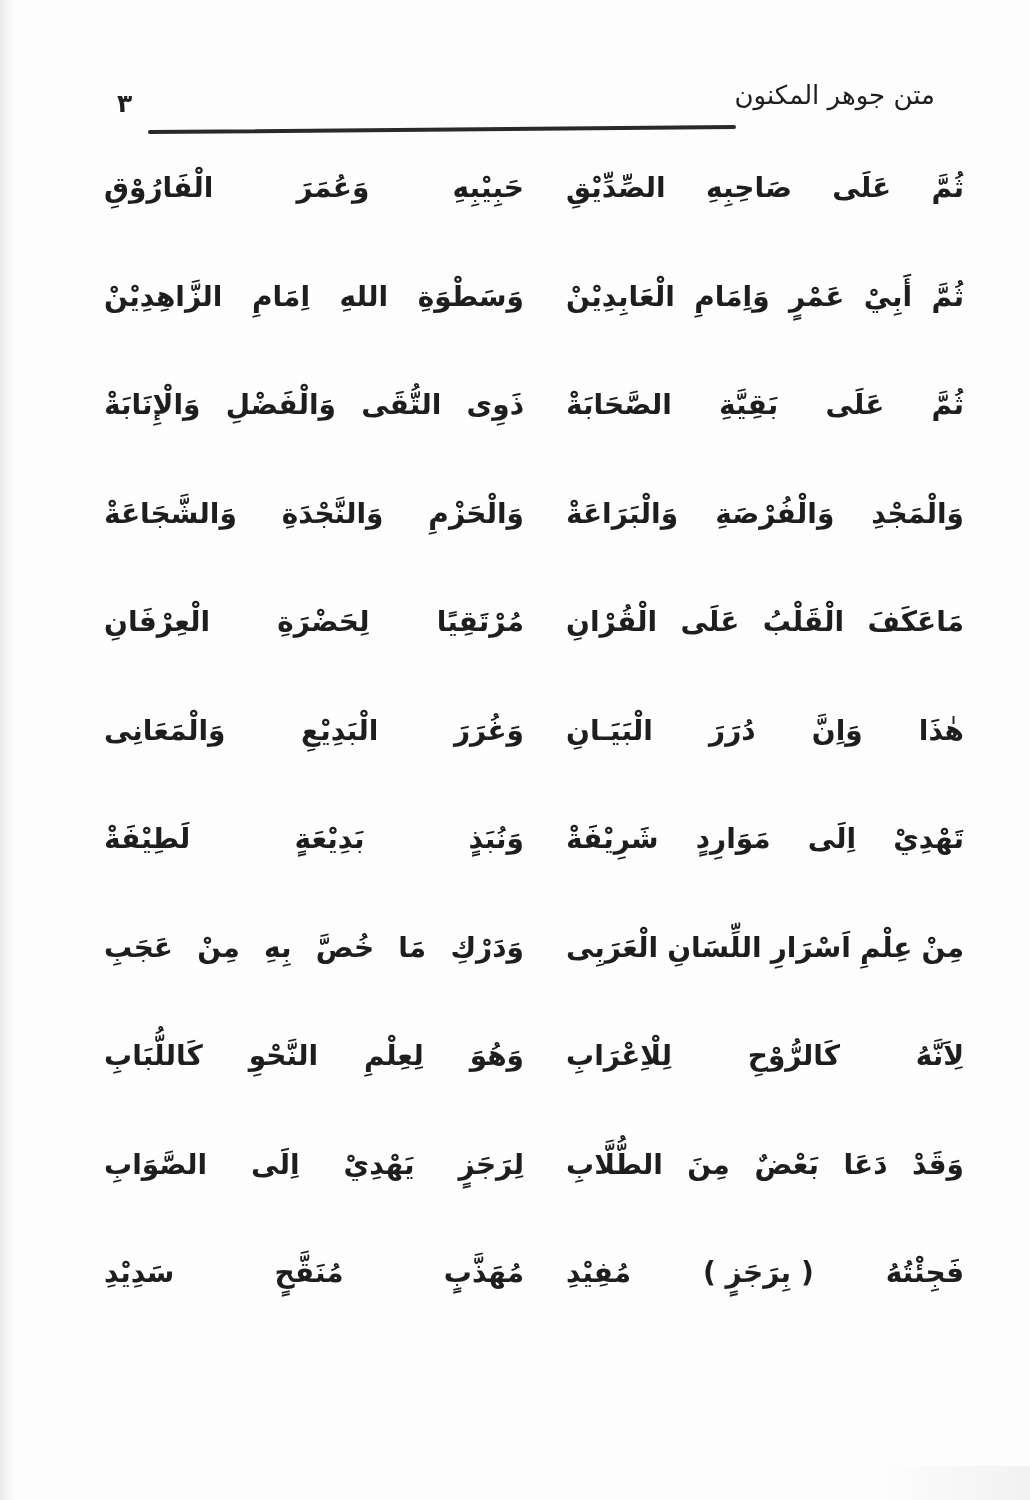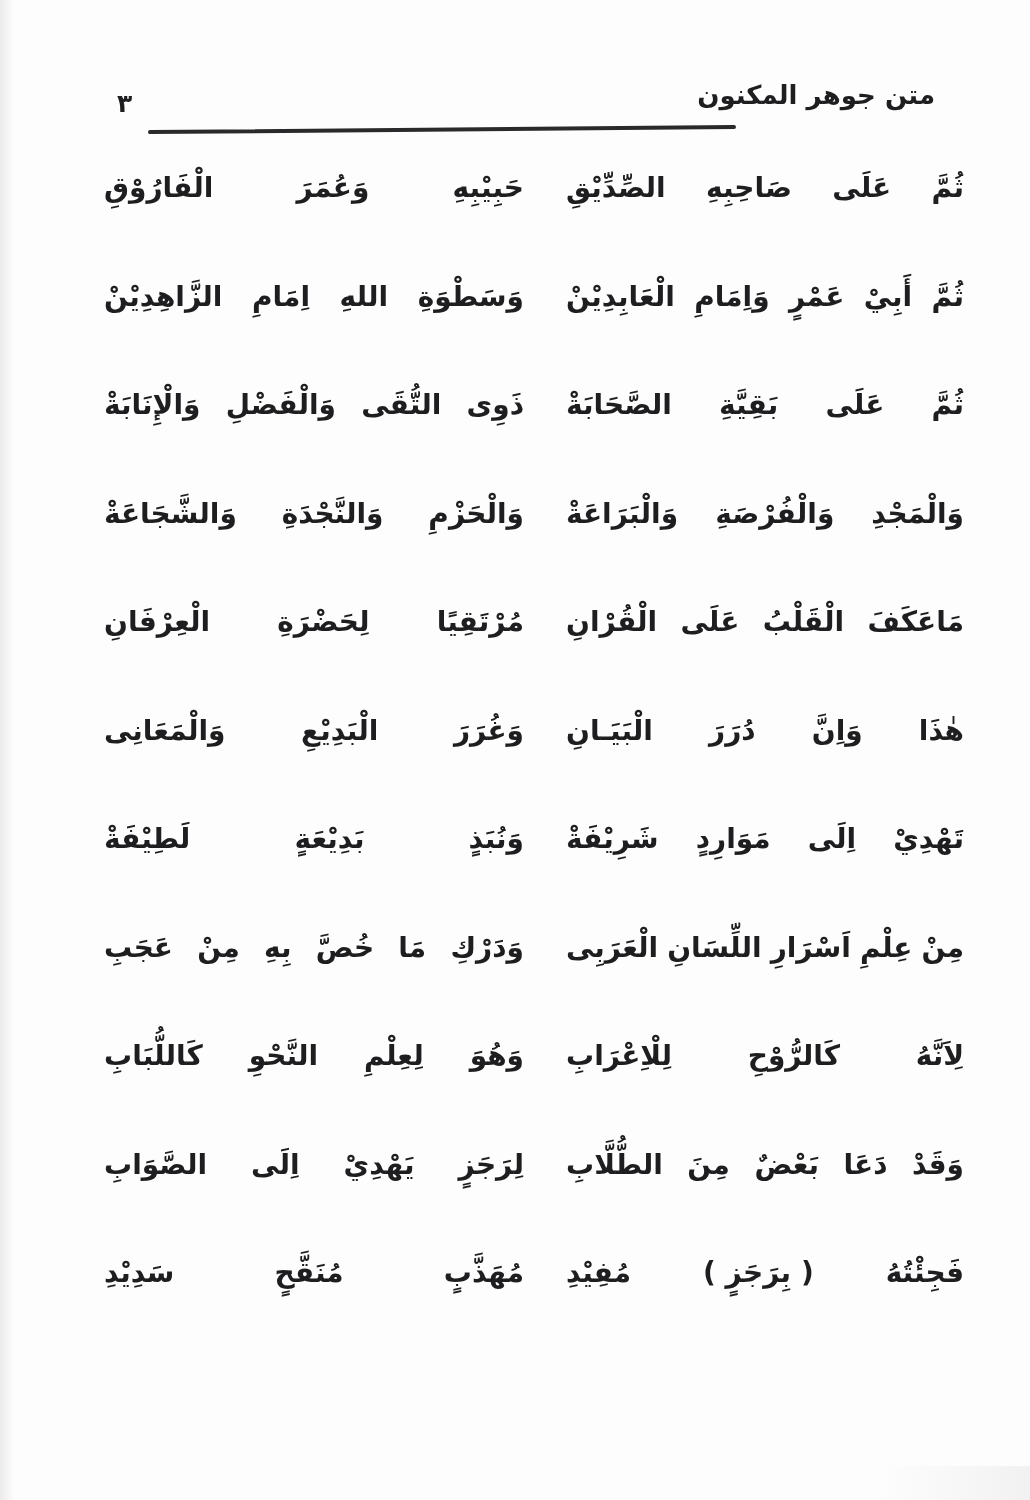--- a/index.html
+++ b/index.html
@@ -33,21 +33,21 @@
   
   .header {
     position: absolute;
     top: 80px; left: 0; right: 0;
     height: 64px;
   }
   .book-title {
     position: absolute;
     right: 95px; top: 0px;
     font-size: 26px;
-    font-weight: bold;
+    font-weight: normal;
     letter-spacing: 0px;
   }
   .header-rule {
     position: absolute;
     left: 148px; top: 45px;
     width: 588px; height: 4px;
     background: #2a2a2c;
     border-radius: 2px;
     transform: rotate(-0.5deg);
     transform-origin: right center;

